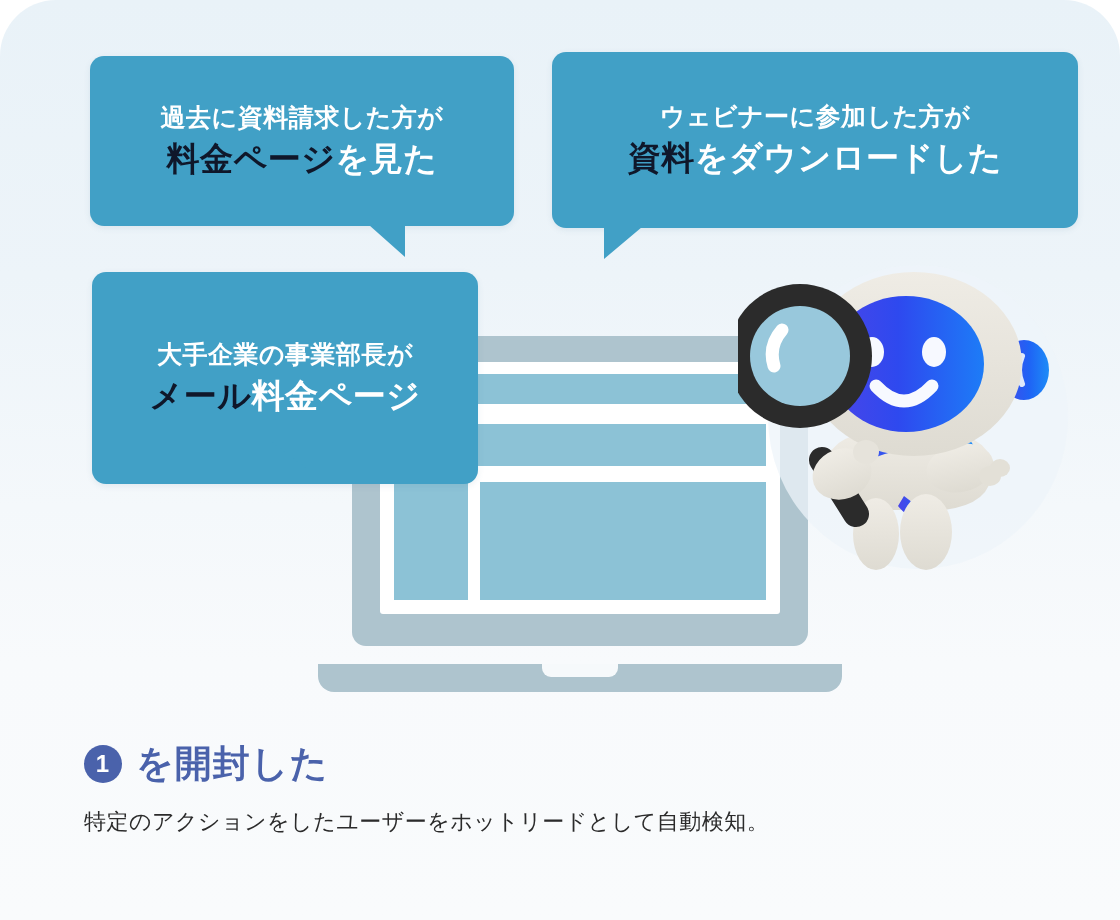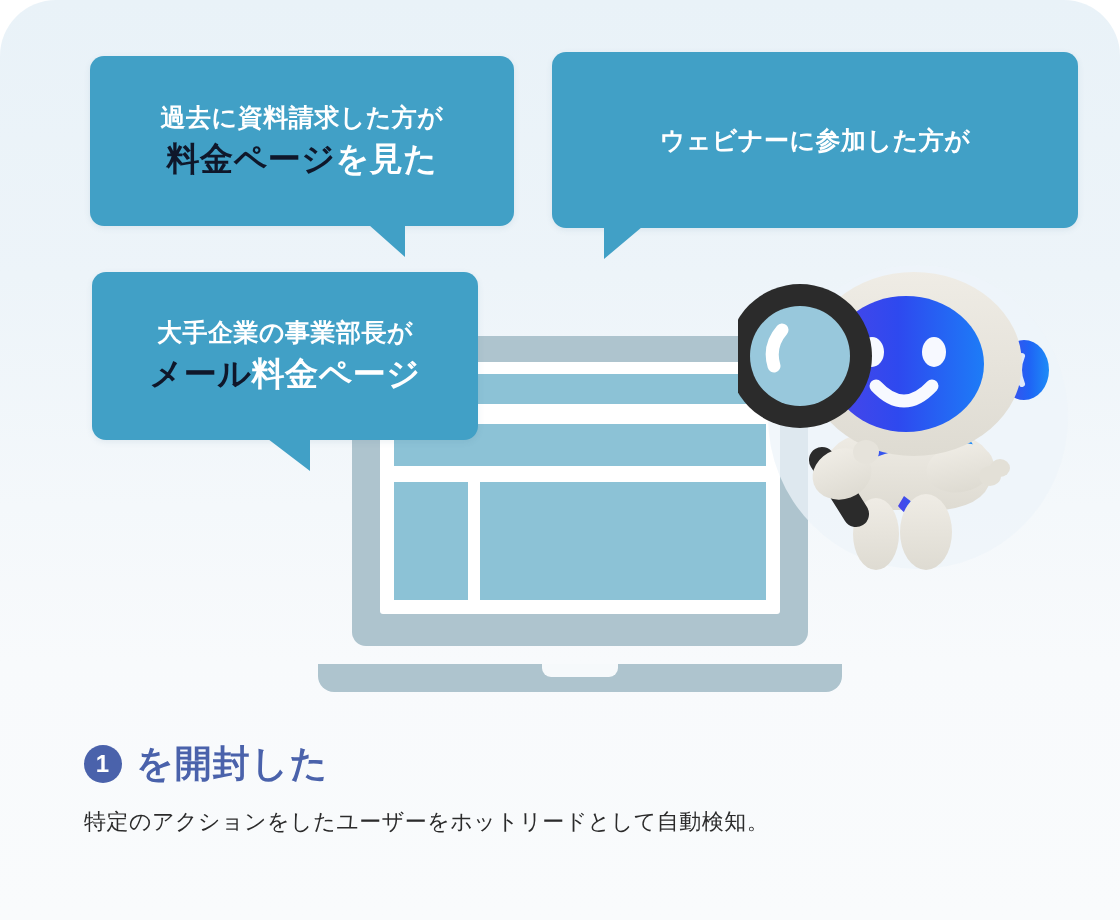--- a/index.html
+++ b/index.html
@@ -132,21 +132,21 @@
     border-top: 32px solid #41a0c6;
   }
   
   #bubble2 { left: 532px; top: 52px;  width: 526px; height: 176px; justify-content: center; }
   #tail2 {
     left: 604px; top: 227px;
     border-right: 38px solid transparent;
     border-top: 32px solid #41a0c6;
   }
   
-  #bubble3 { left: 72px;  top: 272px; width: 386px; height: 168px; }
+  #bubble3 { left: 72px;  top: 272px; width: 386px; height: 212px; }
   #tail3 {
     left: 268px; top: 439px;
     border-left: 42px solid transparent;
     border-top: 32px solid #41a0c6;
   }
 
   
   .robot { position: absolute; left: 738px; top: 252px; width: 330px; height: 320px; }
   .robot svg { display: block; }
 
@@ -270,20 +270,21 @@
     </div>
 
     <div class="bubble" id="bubble1">
       <div class="line1">過去に資料請求した方が</div>
       <div class="line2"><span class="hl">料金ページ</span><span>を見た</span></div>
     </div>
     <div class="tail" id="tail1"></div>
 
     <div class="bubble" id="bubble2">
       <div class="line1">ウェビナーに参加した方が</div>
+      <div class="line2"><span class="hl">資料</span><span>をダウンロードした</span></div>
     </div>
     <div class="tail" id="tail2"></div>
 
     <div class="bubble" id="bubble3">
       <div class="line1">大手企業の事業部長が</div>
       <div class="line2"><span class="hl">メール</span><span>料金ページ</span></div>
     </div>
     <div class="tail" id="tail3"></div>
 
   </div>

